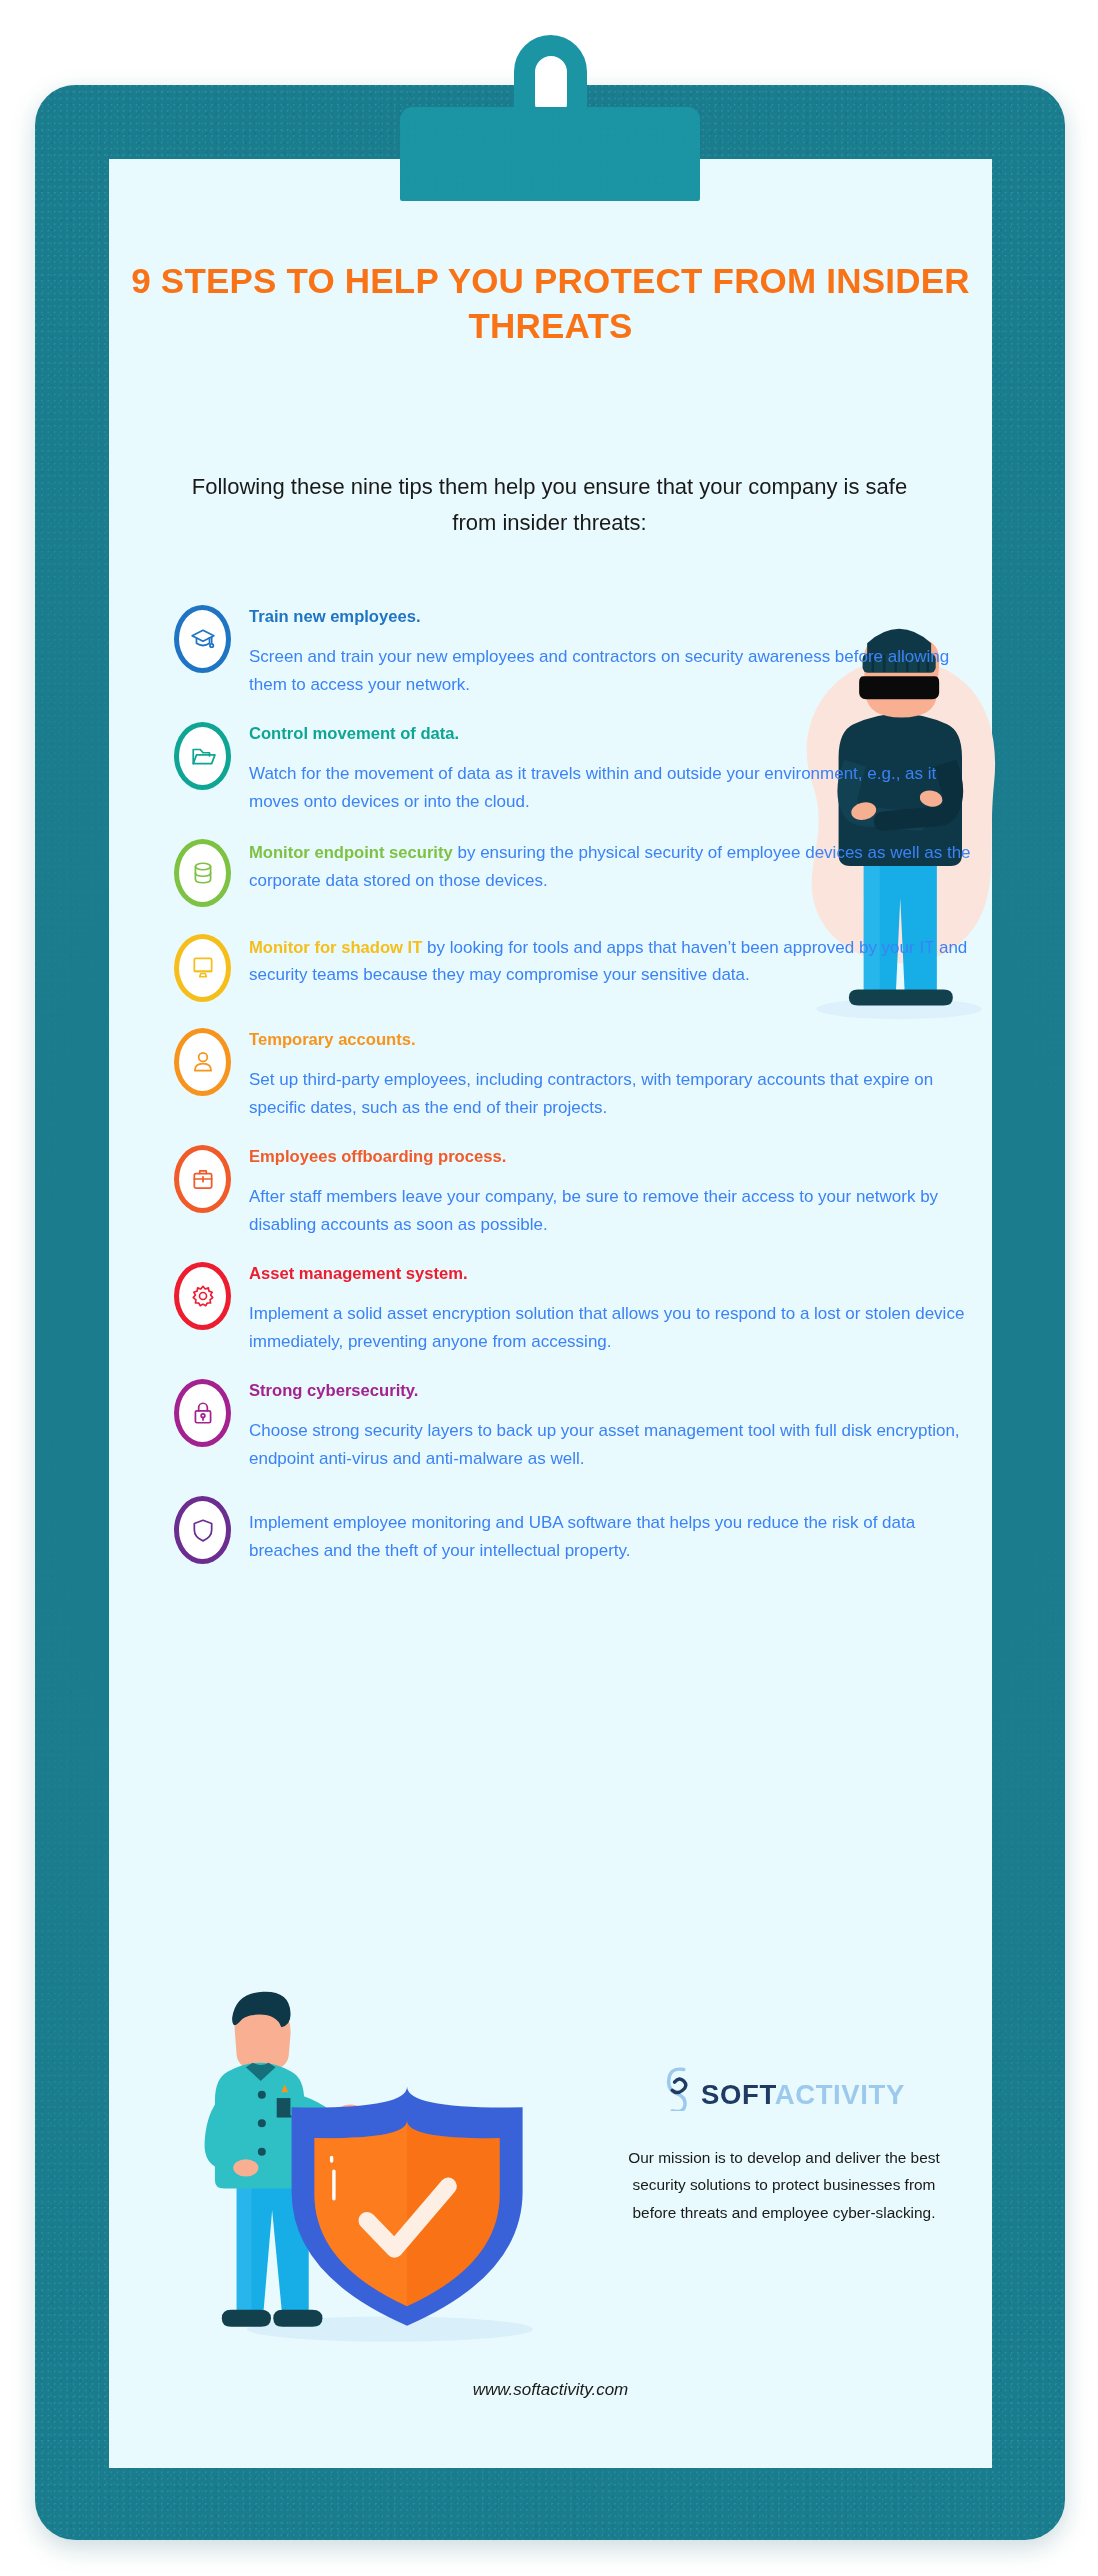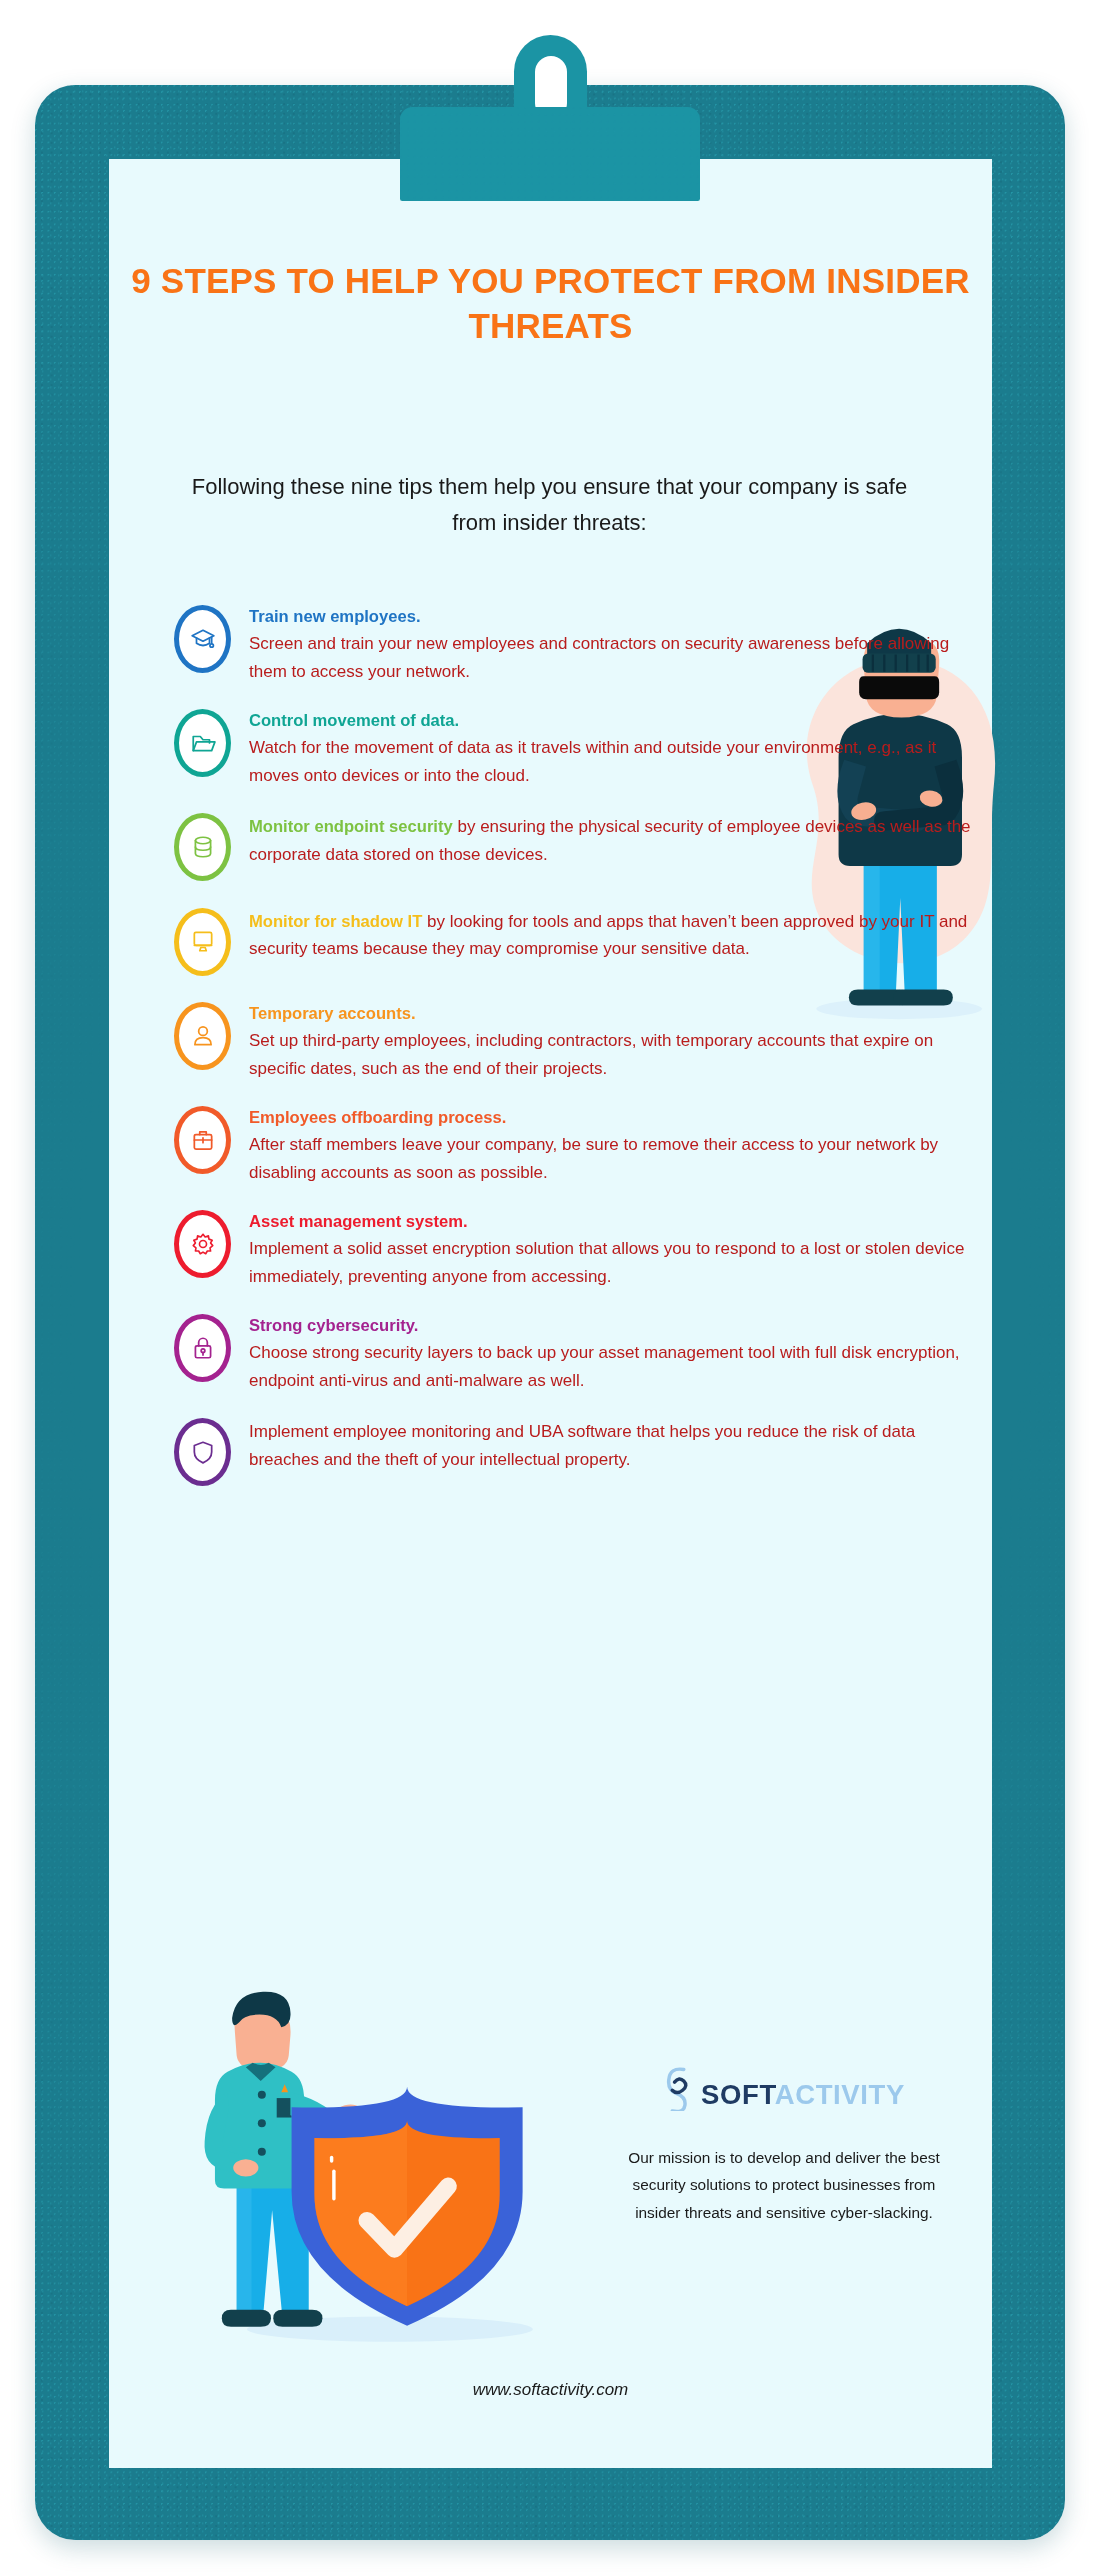--- a/index.html
+++ b/index.html
@@ -85,21 +85,21 @@
   }
   .badge .glyph {
     position:absolute; left:0; top:0; width:62px; height:74px;
     display:flex; align-items:center; justify-content:center;
   }
   .badge svg { width:26px; height:26px; }
   .step-body { flex:1 1 auto; padding-top:3.4px; }
   .step-head {
     color:var(--c); font-weight:bold; font-size:16.6px; line-height:1.5;
   }
-  .step-text { color:#b91c1c; font-size:17px; line-height:1.62; }
+  .step-text { color:#3b82f6; font-size:17px; line-height:1.62;margin-top:13px; }
   .step.inline .step-body p { display:block; }
   .step.inline .step-head { display:inline; }
   .step.inline .step-text { display:inline; }
 
   
   .footer { position:absolute; left:172px; top:1980px; width:761px; height:366px; }
 
   .hero-illus { position:absolute; left:5.7px; top:5.7px; width:401px; height:366px; }
 
   .brand { position:absolute; left:452px; top:86px; width:320px; }
@@ -368,20 +368,20 @@
     </svg>
 
     <div class="brand">
       <div class="brand-logo">
         <svg class="brand-mark" viewBox="0 0 52 78">
           <path d="M36 6 q-24 -4 -26 18 q-2 18 14 24 q16 6 14 20 q-2 14 -22 10" fill="none" stroke="#9CC9EC" stroke-width="6" stroke-linecap="round"></path>
           <path d="M20 28 q8 -10 16 -2 q8 8 -2 16 q-10 8 -18 0" fill="none" stroke="#1F3B63" stroke-width="6" stroke-linecap="round"></path>
         </svg>
         <div class="brand-word"><span class="w1">SOFT</span><span class="w2">ACTIVITY</span></div>
       </div>
-      <div class="mission">Our mission is to develop and deliver the best security solutions to protect businesses from insider threats and sensitive cyber-slacking.</div>
+      <div class="mission">Our mission is to develop and deliver the best security solutions to protect businesses from before threats and employee cyber-slacking.</div>
     </div>
   </div>
 
   <div class="url">www.softactivity.com</div>
 
 </div>
 
 
 </body></html>

